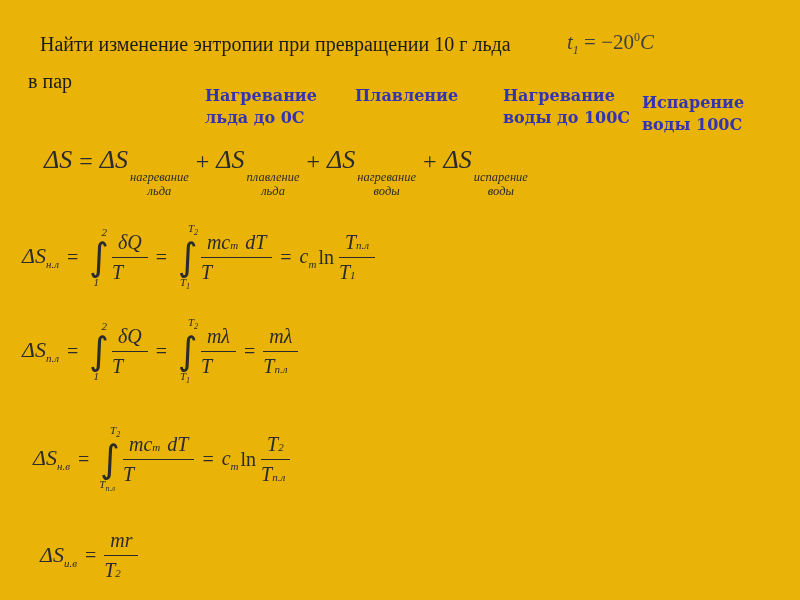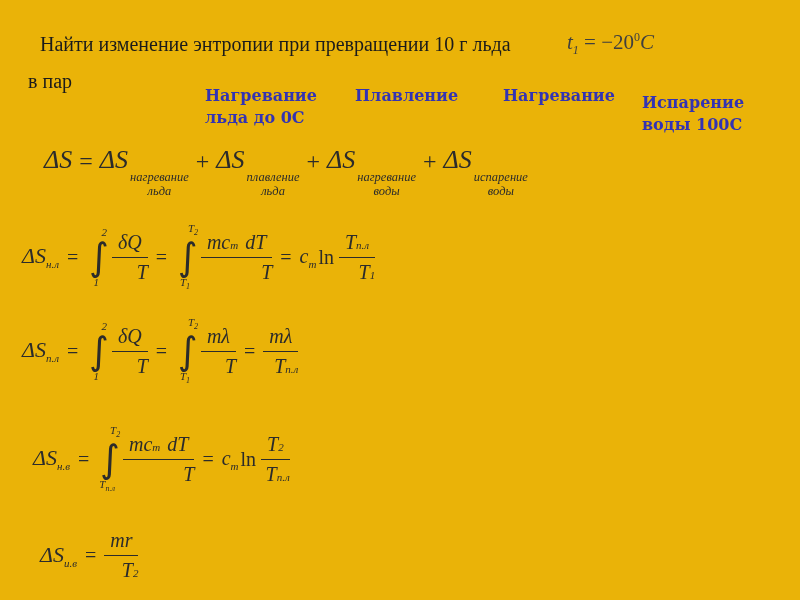--- a/index.html
+++ b/index.html
@@ -18,21 +18,21 @@
   .stage-label{
     position:absolute;font-family:"DejaVu Serif",serif;font-weight:bold;
     color:#3333b3;font-size:16px;line-height:22px;white-space:nowrap;
   }
   
   .m{font-style:italic;}
   .eqrow{position:absolute;display:flex;align-items:center;color:#2b2b2b;font-size:20px;}
   .eqrow .op{font-style:normal;padding:0 8px;font-size:20px;}
   .eqrow sub{font-size:11px;font-style:italic;}
   .lhs{font-size:22px;}
-  .frac{display:inline-flex;flex-direction:column;align-items:flex-end;line-height:1.25;}
+  .frac{display:inline-flex;flex-direction:column;align-items:flex-start;line-height:1.25;}
   .frac .num{border-bottom:1.5px solid #2b2b2b;padding:0 6px 2px;display:inline-flex;align-items:baseline;white-space:nowrap;}
   .frac .den{padding-top:2px;display:inline-flex;align-items:baseline;white-space:nowrap;}
   .integral{display:inline-flex;flex-direction:column;align-items:center;line-height:1;margin:0 3px;}
   .isign{font-family:"DejaVu Sans",sans-serif;font-style:normal;font-size:38px;line-height:.95;}
   .lim{font-size:11px;font-style:italic;line-height:1.1;white-space:nowrap;}
   .lim sub{font-size:8px;}
   .lim.top{transform:translateX(5px);margin-bottom:1px;}
   .lim.bot{transform:translateX(-3px);margin-top:1px;}
   .lnop{font-style:normal;margin:0 5px 0 2px;}
   .dt{margin-left:7px;}
@@ -63,20 +63,21 @@
 
   <div class="stage-label" style="left:205px;top:85px;">
     <span>Нагревание</span><br>
     <span>льда до 0C</span>
   </div>
   <div class="stage-label" style="left:355px;top:85px;">
     <span>Плавление</span><br>
   </div>
   <div class="stage-label" style="left:503px;top:85px;">
     <span>Нагревание</span><br>
+    <span>воды до 100C</span>
   </div>
   <div class="stage-label" style="left:642px;top:92px;">
     <span>Испарение</span><br>
     <span>воды 100C</span>
   </div>
 
   <div class="sumrow" style="left:44px;top:146px;">
     <span class="sum-base">ΔS</span>
     <span class="sum-op">=</span>
     <span style="display:inline-flex;">

